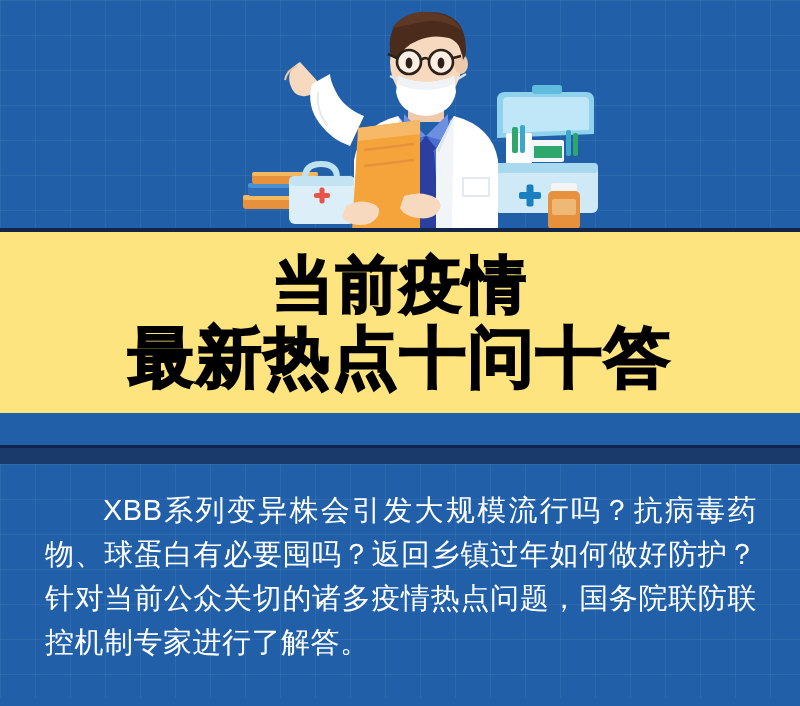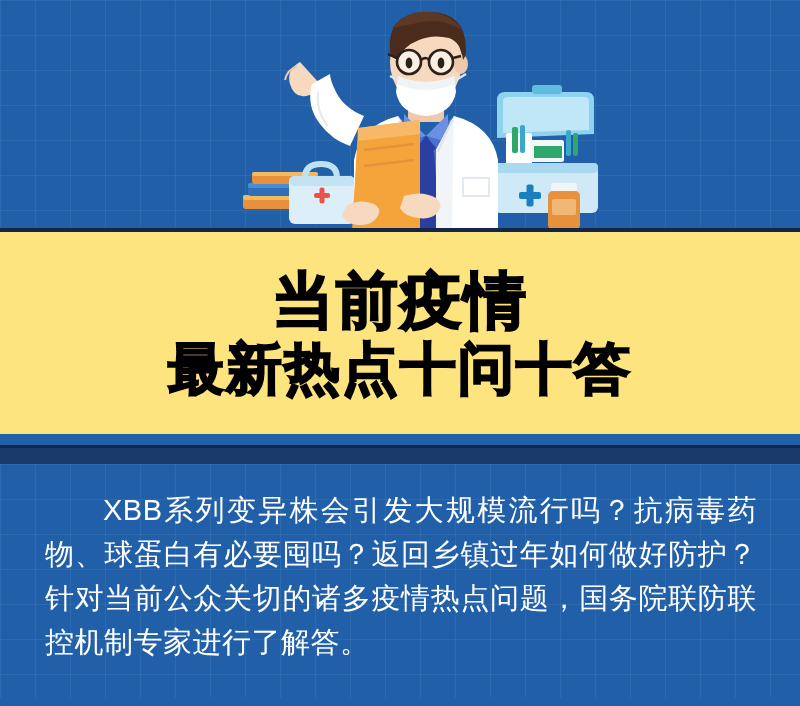--- a/index.html
+++ b/index.html
@@ -23,35 +23,35 @@
     background-size:35px 35px;
     pointer-events:none;
   }
   .illus{position:absolute;left:0;top:0;width:800px;height:231px;}
 
   
   .rule-top{
     position:absolute;left:0;top:228px;width:800px;height:4px;background:#13264a;
   }
   .title-band{
-    position:absolute;left:0;top:232px;width:800px;height:202px;
+    position:absolute;left:0;top:232px;width:800px;height:181px;
     background:#fde47f;
     display:flex;flex-direction:column;align-items:center;justify-content:center;
   }
   .title-line{
     color:#000;
     font-weight:900;
     letter-spacing:2px;
     line-height:1.02;
     text-align:center;
     font-family:"Liberation Sans","DejaVu Sans",sans-serif;
     -webkit-text-stroke:2px #000;
   }
   .title-1{font-size:62px;margin-bottom:8px;}
-  .title-2{font-size:56px;}
+  .title-2{font-size:66px;}
 
   .rule-bot{
     position:absolute;left:0;top:445px;width:800px;height:3px;background:#13264a;
   }
   .navy-band{
     position:absolute;left:0;top:448px;width:800px;height:24px;background:#1a3a6b;
   }
 
   
   .body-band{

